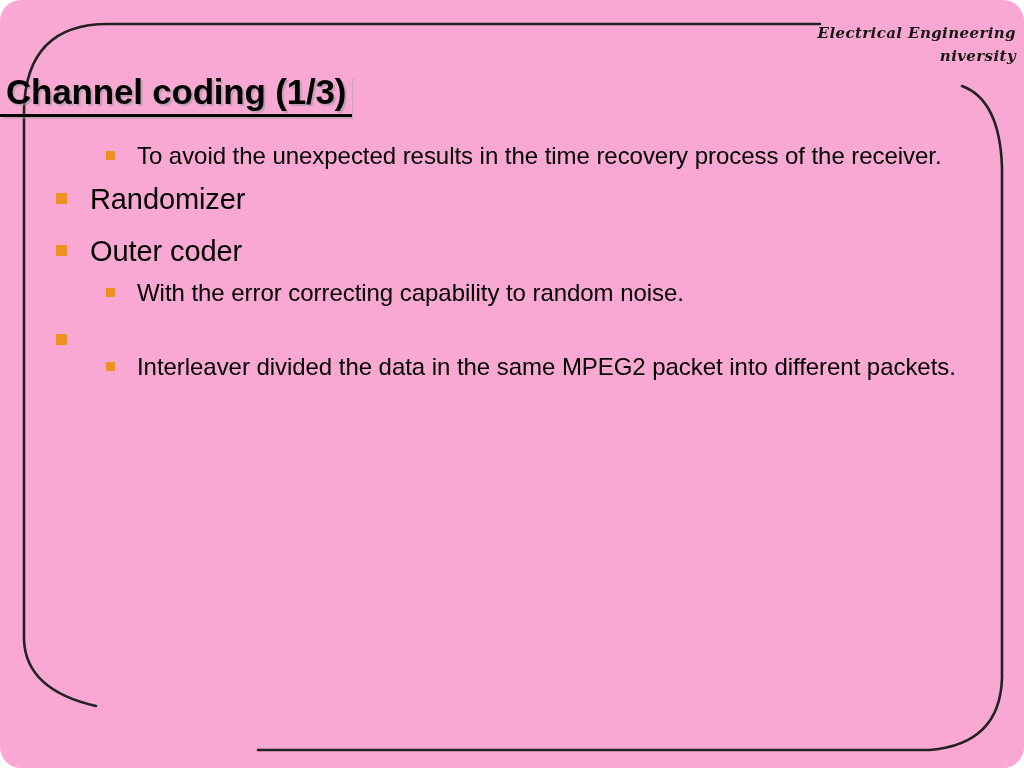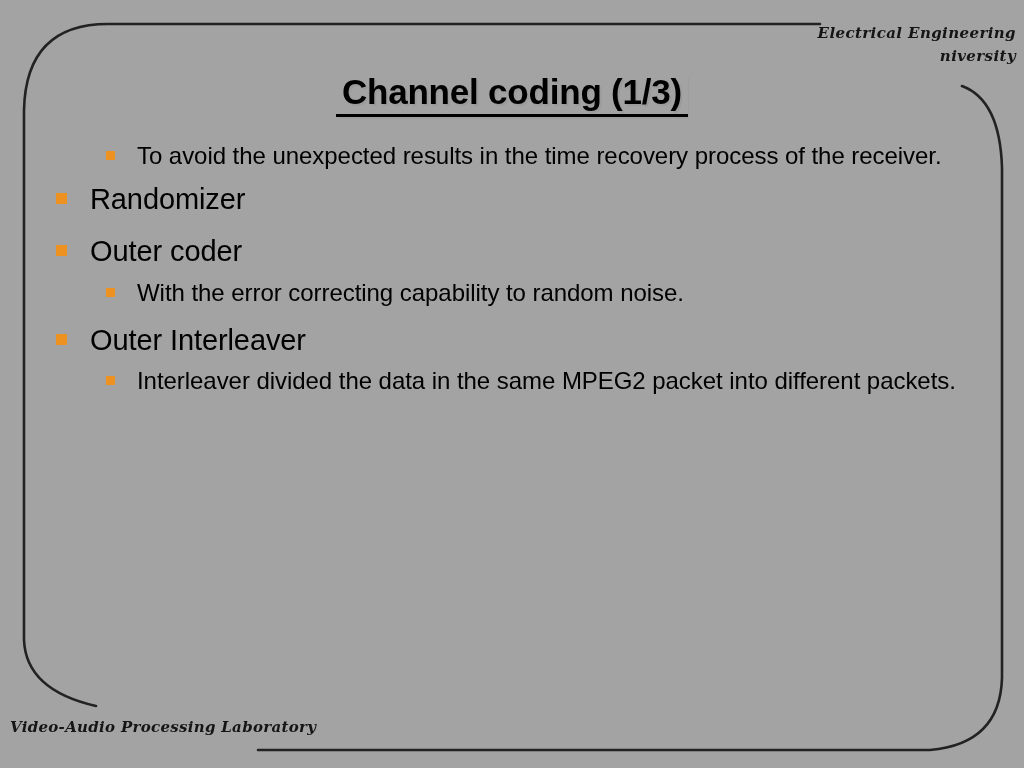--- a/index.html
+++ b/index.html
@@ -9,22 +9,23 @@
   }
   body {
     font-family: "Liberation Sans", sans-serif;
     -webkit-font-smoothing: antialiased;
   }
 
   #slide {
     position: relative;
     width: 1024px;
     height: 768px;
-    background: #a3a3a3;
+    background: #f9a8d4;
     overflow: hidden;
+    border-radius: 21px;
   }
 
   
   .frame-svg {
     position: absolute;
     left: 0;
     top: 0;
     width: 1024px;
     height: 768px;
     pointer-events: none;
@@ -48,21 +49,21 @@
   .org-header .line2 {
     display: block;
   }
 
   
   .title-wrap {
     position: absolute;
     left: 0;
     top: 74px;
     width: 1024px;
-    text-align: center;
+    text-align: left;
   }
   .slide-title {
     display: inline-block;
     font-family: "Liberation Sans", sans-serif;
     font-weight: bold;
     font-size: 35px;
     line-height: 1.05;
     color: #000000;
     letter-spacing: -0.2px;
     padding: 0 6px 3px 6px;
@@ -201,27 +202,25 @@
           </span>
         <span class="text">With the error correcting capability to random noise.</span>
       </div>
     </div>
 
     <div class="group g3">
       <div class="bullet-row lvl1">
         <span class="marker">
             <i></i>
           </span>
-        <span class="text">Outer Interleaver</span>
       </div>
       <div class="bullet-row lvl2">
         <span class="marker">
             <i></i>
           </span>
         <span class="text">Interleaver divided the data in the same MPEG2 packet into different packets.</span>
       </div>
     </div>
 
   </div>
 
-  <div class="footer-lab">Video-Audio Processing Laboratory</div>
 
 </div>
 
 </body></html>

